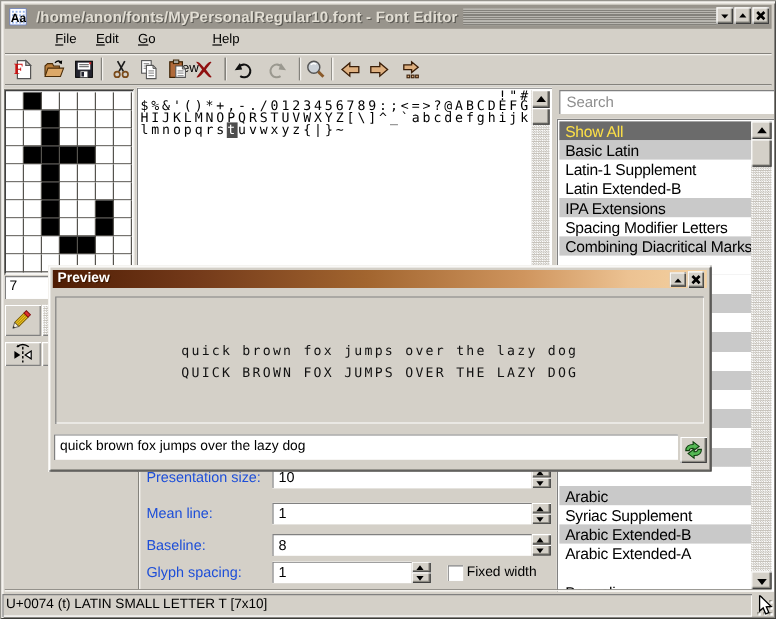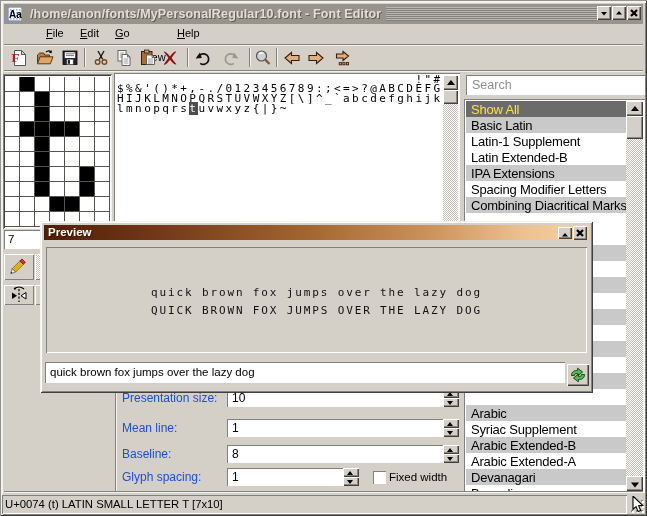--- a/index.html
+++ b/index.html
@@ -432,23 +432,20 @@
       </div>
       <div class="lrow" style="position: absolute; top: 320px;">
         <span>Syriac Supplement</span>
       </div>
       <div class="lrow stripe" style="position: absolute; top: 336px;">
         <span>Arabic Extended-B</span>
       </div>
       <div class="lrow" style="position: absolute; top: 352px;">
         <span>Arabic Extended-A</span>
       </div>
-      <div class="lrow stripe" style="position: absolute; top: 368px;">
-        <span>Devanagari</span>
-      </div>
       <div class="lrow" style="position: absolute; top: 384px;">
         <span>Bengali</span>
       </div>
     </div>
   <div id="list-filler" class="abs"></div>
   <div id="list-scroll" class="abs dither">
     <div id="ls-up" class="abs sb-btn">
         <div class="arr-up"></div>
       </div>
     <div id="ls-thumb" class="abs"></div>

